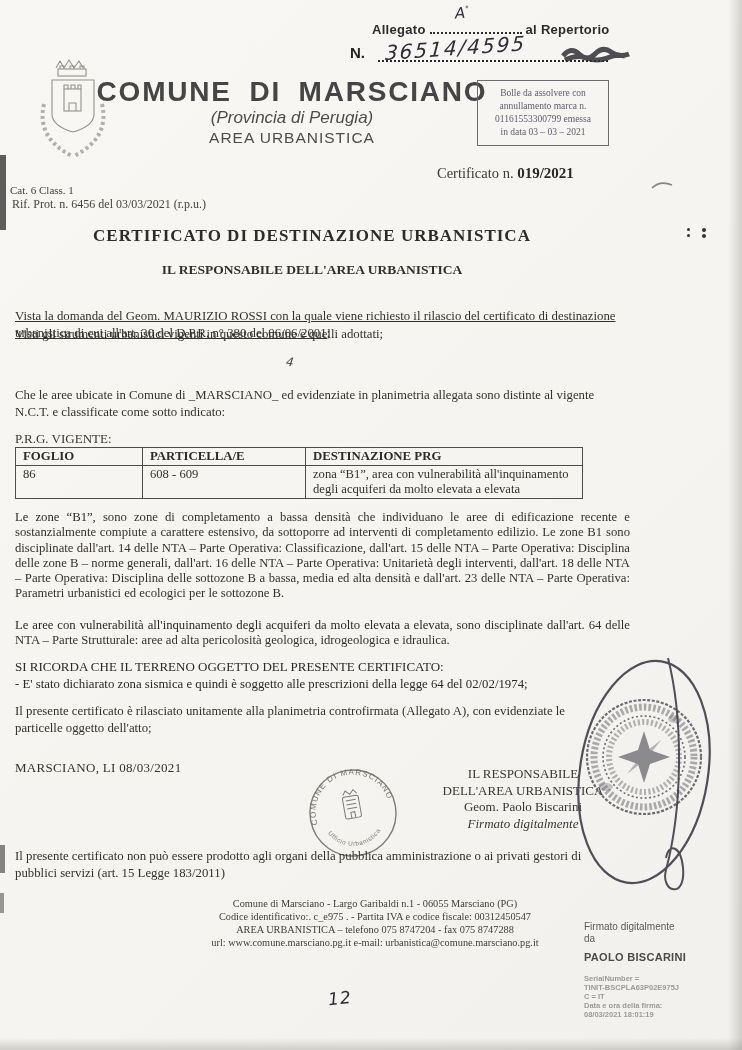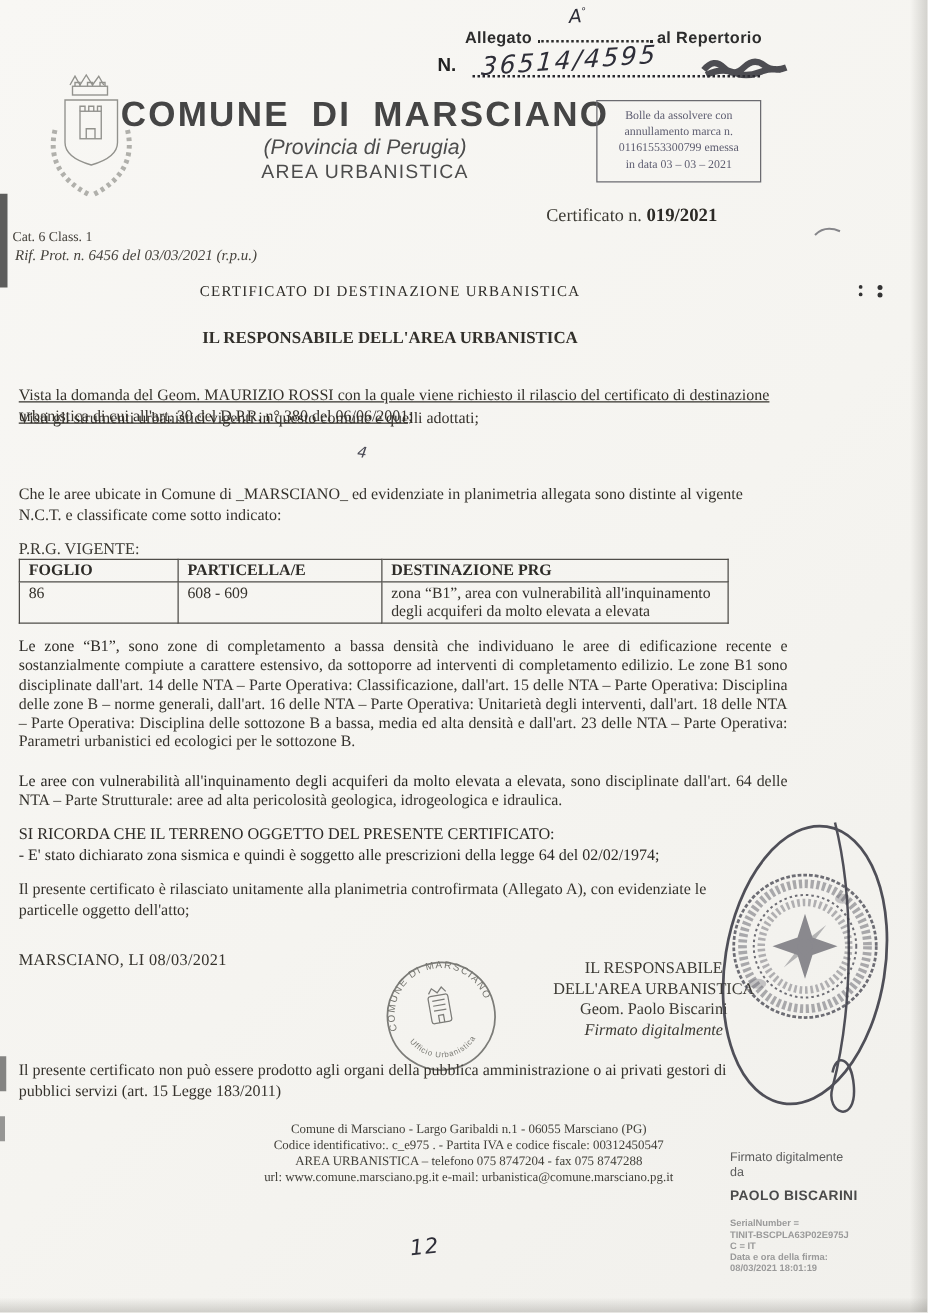--- a/index.html
+++ b/index.html
@@ -27,25 +27,25 @@
         letter-spacing:1.8px;word-spacing:8px;color:#454545;}
   .prov{top:108px;left:92px;width:400px;text-align:center;font-style:italic;font-size:17px;color:#4c4c4c;}
   .dept{top:129px;left:92px;width:400px;text-align:center;font-size:15.5px;letter-spacing:1px;color:#4c4c4c;}
   .bolle{top:80px;left:477px;width:122px;border:1.2px solid #6b6b70;padding:6px 4px;
          text-align:center;font-size:9.5px;line-height:13px;color:#5d5d70;}
 
   
   .proto{top:166px;left:14px;font-size:14px;color:#403d37;}
   .proto-line{display:inline-block;width:118px;border-bottom:1px solid #555;height:13px;}
   .cat{top:184px;left:10px;font-size:11px;color:#45423c;}
-  .rif{top:197px;left:12px;font-size:12px;color:#45423c;font-style:italic;}
+  .rif{top:197px;left:12px;font-size:12px;color:#45423c;}
   .certn{top:165px;left:437px;font-size:14.5px;color:#3c3a34;}
   .certn b{font-size:15px;color:#2c2a26;}
 
-  .title{top:226px;left:2px;width:620px;text-align:center;font-size:12px;font-weight:normal;
+  .title{top:226px;left:2px;width:620px;text-align:center;font-size:17px;font-weight:bold;
          letter-spacing:1px;color:#2e2c28;}
   .subtitle{top:262px;left:2px;width:620px;text-align:center;font-size:13.5px;font-weight:bold;color:#32302b;}
 
   .para{left:15px;width:615px;font-size:12.8px;line-height:16.5px;}
   .just{text-align:justify;line-height:15.3px;font-size:12.7px;}
   .b{font-weight:normal;color:#2b2925;}
 
   .certifica{top:353px;left:2px;width:620px;text-align:center;font-size:14.5px;font-weight:bold;
              letter-spacing:1px;color:#2e2c28;}
   .cert-mark{top:355px;left:286px;font-size:12px;transform:rotate(8deg);color:#4a4a55;}

